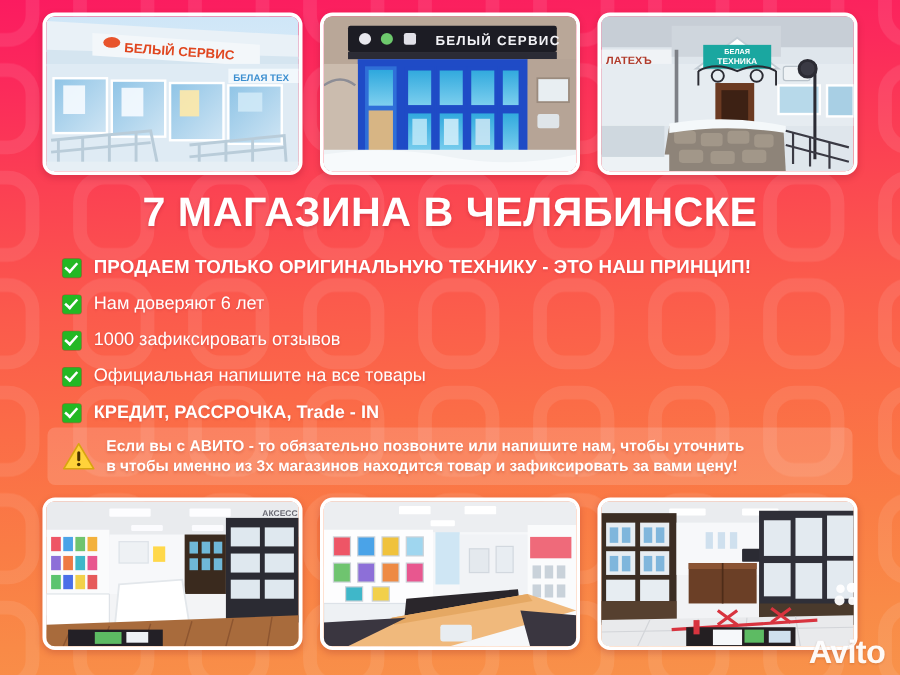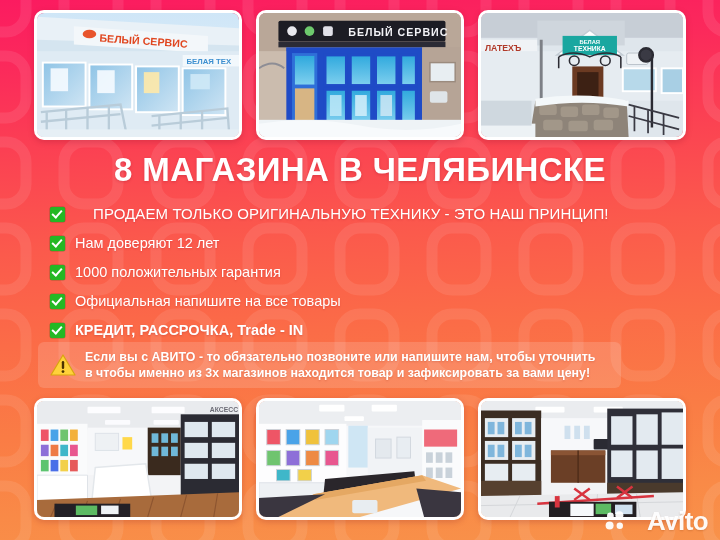--- a/index.html
+++ b/index.html
@@ -85,26 +85,26 @@
     border-width:0 2px 2px 0;
     transform:rotate(42deg);
   }
   .benefit-text{
     color:#ffffff;
     font-size:14.5px;
     line-height:20px;
     white-space:nowrap;
     text-shadow:0 1px 2px rgba(150,20,40,.25);
   }
-  .benefit.lead .benefit-text{ font-weight:normal; font-size:15px; letter-spacing:.1px;margin-left:18px; }
+  .benefit.lead .benefit-text{ font-weight:bold; font-size:15px; letter-spacing:.1px; }
   .benefit.strong .benefit-text{ font-weight:bold; }
 
   
   #notice{
-    position:absolute; left:38px; top:342px; width:583px; height:46px;
+    position:absolute; left:38px; top:342px; width:644px; height:46px;
     background:rgba(255,255,255,.15);
     border-radius:6px;
     display:flex; align-items:center; gap:9px;
     padding:0 12px;
   }
   #warn-icon{ flex:0 0 auto; width:26px; height:24px; }
   #notice-text{
     color:#ffffff;
     font-weight:bold;
     font-size:12.4px;
@@ -120,20 +120,21 @@
     display:flex; justify-content:center; gap:14px;
   }
   #bottom-strip .photo{ width:208px; height:122px; }
 
   
   #avito-watermark{
     position:absolute; right:12px; bottom:6px;
     display:flex; align-items:center; gap:22px;
     pointer-events:none;
     opacity:.95;
+    flex-direction:column;
   }
   #avito-dots{ width:20px; height:20px; }
   #avito-word{
     color:#ffffff;
     font-size:26px;
     font-weight:bold;
     letter-spacing:-.6px;
     line-height:26px;
     text-shadow:0 1px 2px rgba(120,50,10,.25);
   }
@@ -309,37 +310,37 @@
 
         <g stroke="#3a3a44" stroke-width="1.8" fill="none">
           <path d="M152 96 L204 110 M152 108 L204 122"></path>
           <path d="M158 98 L158 124 M172 102 L172 126 M188 106 L188 128"></path>
         </g>
         <rect x="0" y="92" width="52" height="26" fill="#cfd8df"></rect>
       </svg>
     </div>
   </div>
 
-  <div id="headline">8 МАГАЗИНА В ЧЕЛЯБИНСКЕ</div>
+  <div id="headline">7 МАГАЗИНА В ЧЕЛЯБИНСКЕ</div>
 
   <div id="benefits">
 
     <div class="benefit lead">
       <span class="check"></span>
       <span class="benefit-text">ПРОДАЕМ ТОЛЬКО ОРИГИНАЛЬНУЮ ТЕХНИКУ - ЭТО НАШ ПРИНЦИП!</span>
     </div>
 
     <div class="benefit">
       <span class="check"></span>
-      <span class="benefit-text">Нам доверяют 12 лет</span>
+      <span class="benefit-text">Нам доверяют 6 лет</span>
     </div>
 
     <div class="benefit">
       <span class="check"></span>
-      <span class="benefit-text">1000 положительных гарантия</span>
+      <span class="benefit-text">1000 зафиксировать отзывов</span>
     </div>
 
     <div class="benefit">
       <span class="check"></span>
       <span class="benefit-text">Официальная напишите на все товары</span>
     </div>
 
     <div class="benefit strong">
       <span class="check"></span>
       <span class="benefit-text">КРЕДИТ, РАССРОЧКА, Trade - IN</span>

